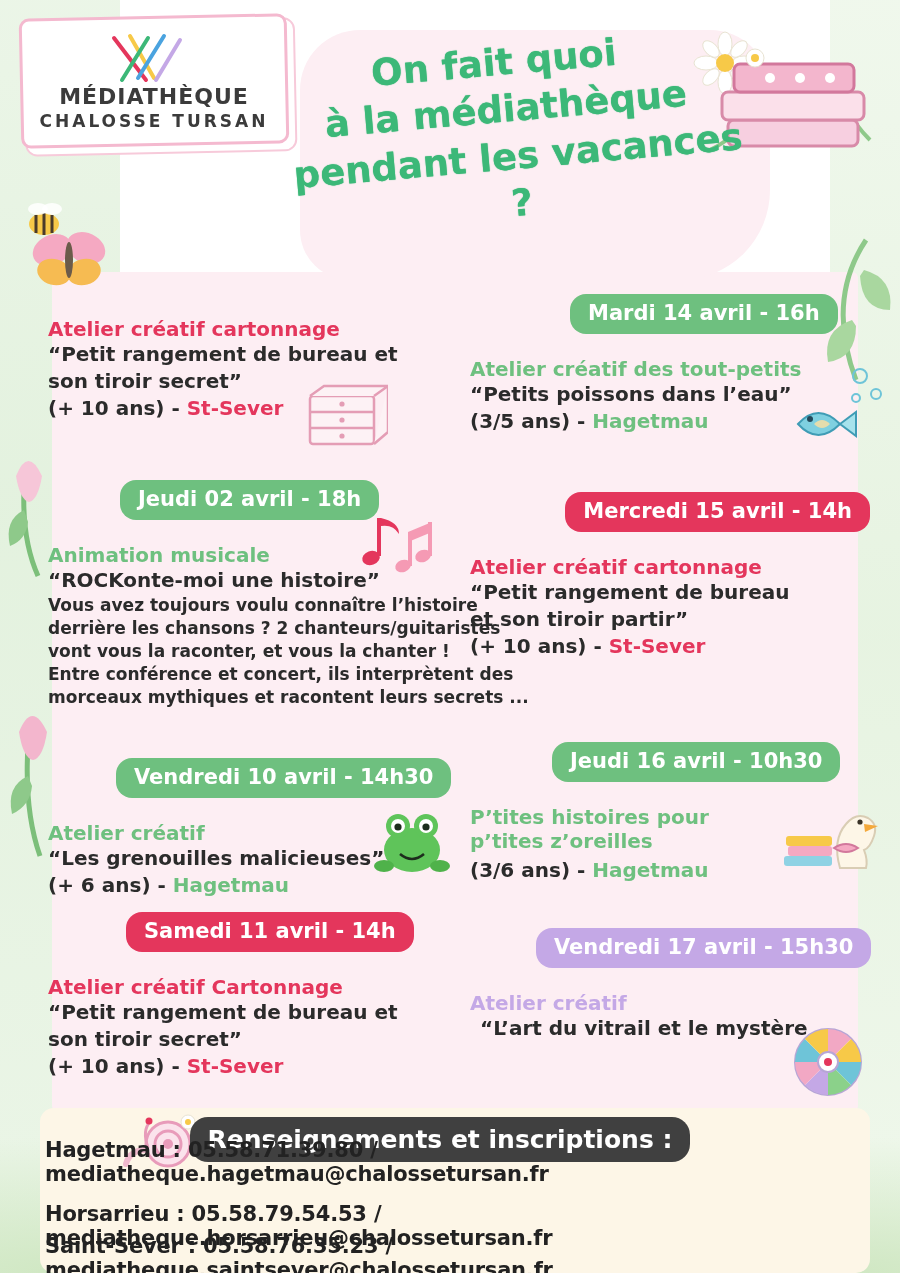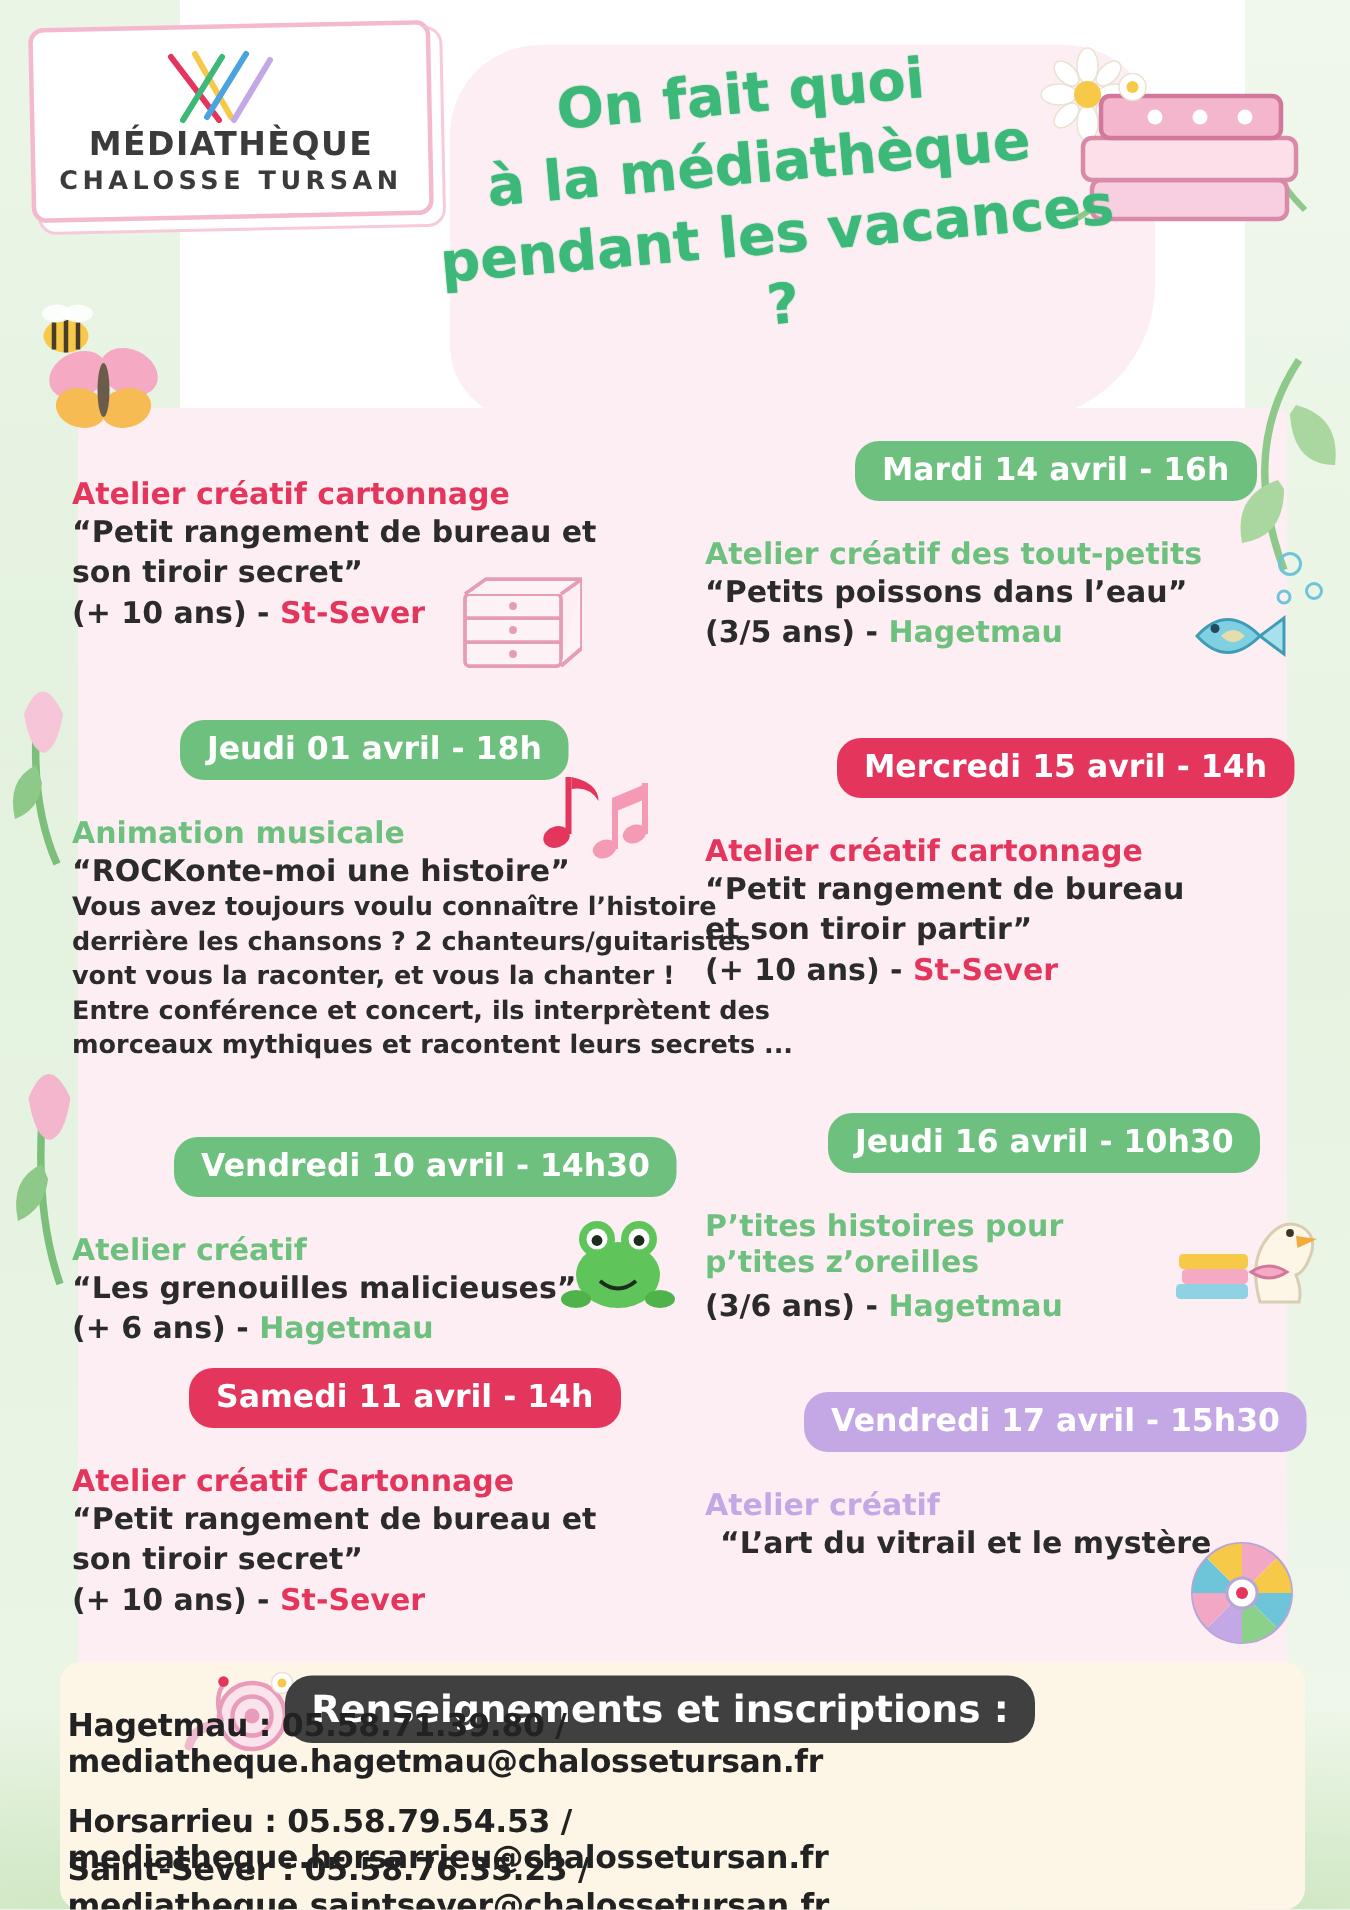--- a/index.html
+++ b/index.html
@@ -284,21 +284,21 @@
           <circle cx="66" cy="36" r="4"></circle>
       </g>
       <path d="M8 62 q20 -22 42 0 q-22 22 -42 0z" fill="#7fd0e0" stroke="#3f9cb5" stroke-width="2"></path>
       <path d="M50 62 l16 -12 v24z" fill="#a7e2ec" stroke="#3f9cb5" stroke-width="2"></path>
       <circle cx="20" cy="57" r="3" fill="#23495a"></circle>
       <path d="M24 62 q8 -8 16 0 q-8 8 -16 0z" fill="#ffe0a0" opacity=".8"></path>
     </svg>
 
     <div class="event" style="left:48px;top:480px;width:520px;">
       <div style="text-align:left;padding-left:72px;">
-        <span class="pill green">Jeudi 01 avril - 18h</span>
+        <span class="pill green">Jeudi 02 avril - 18h</span>
       </div>
       <div class="etitle green">Animation musicale</div>
       <div class="eline">“ROCKonte-moi une histoire”</div>
       <div class="eline small">Vous avez toujours voulu connaître l’histoire</div>
       <div class="eline small">derrière les chansons ? 2 chanteurs/guitaristes</div>
       <div class="eline small">vont vous la raconter, et vous la chanter !</div>
       <div class="eline small">Entre conférence et concert, ils interprètent des</div>
       <div class="eline small">morceaux mythiques et racontent leurs secrets ...</div>
     </div>
     <svg class="ill" style="left:355px;top:500px" width="80" height="80" viewBox="0 0 80 80">
@@ -310,21 +310,21 @@
       <g fill="#f59ab4">
         <ellipse cx="48" cy="66" rx="8" ry="6" transform="rotate(-20 48 66)"></ellipse>
         <rect x="53" y="32" width="4" height="34"></rect>
         <ellipse cx="68" cy="56" rx="8" ry="6" transform="rotate(-20 68 56)"></ellipse>
         <rect x="73" y="22" width="4" height="34"></rect>
         <path d="M53 32 l24 -10 v10 l-24 10z"></path>
       </g>
     </svg>
 
     <div class="event" style="left:470px;top:492px;width:400px;">
-      <div style="text-align:left;padding-left:88px;">
+      <div style="text-align:right;padding-left:88px;">
         <span class="pill red">Mercredi 15 avril - 14h</span>
       </div>
       <div class="etitle red">Atelier créatif cartonnage</div>
       <div class="eline">“Petit rangement de bureau</div>
       <div class="eline">et son tiroir partir”</div>
       <div class="eline">
         <span> (+ 10 ans) - </span><span class="place red">St-Sever</span>
       </div>
     </div>
 

